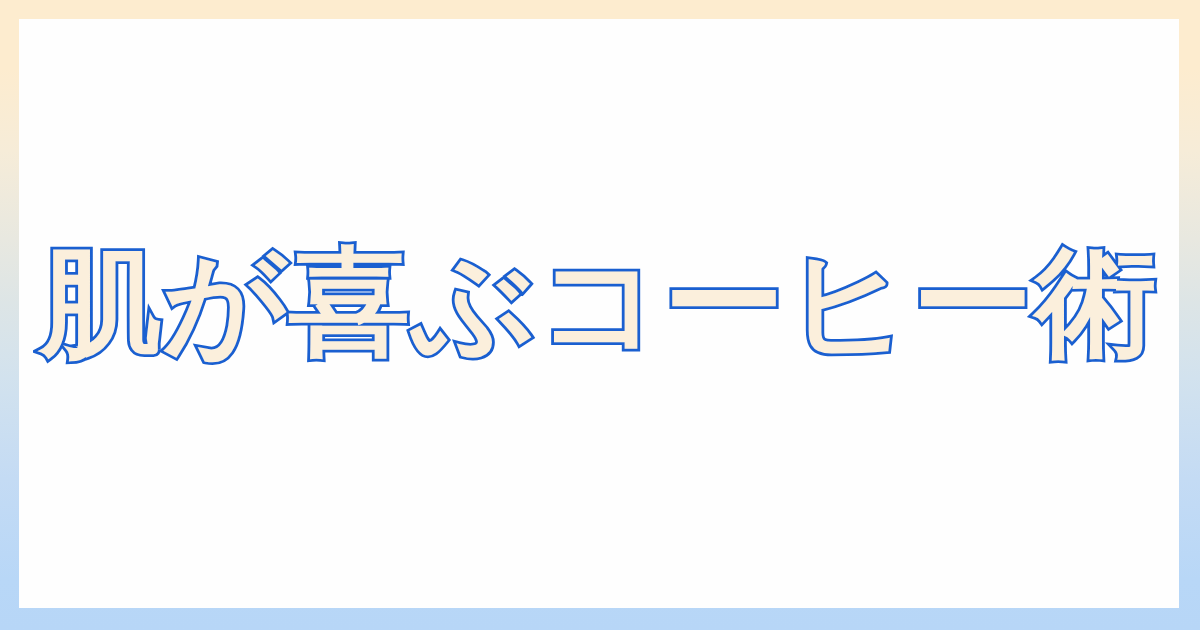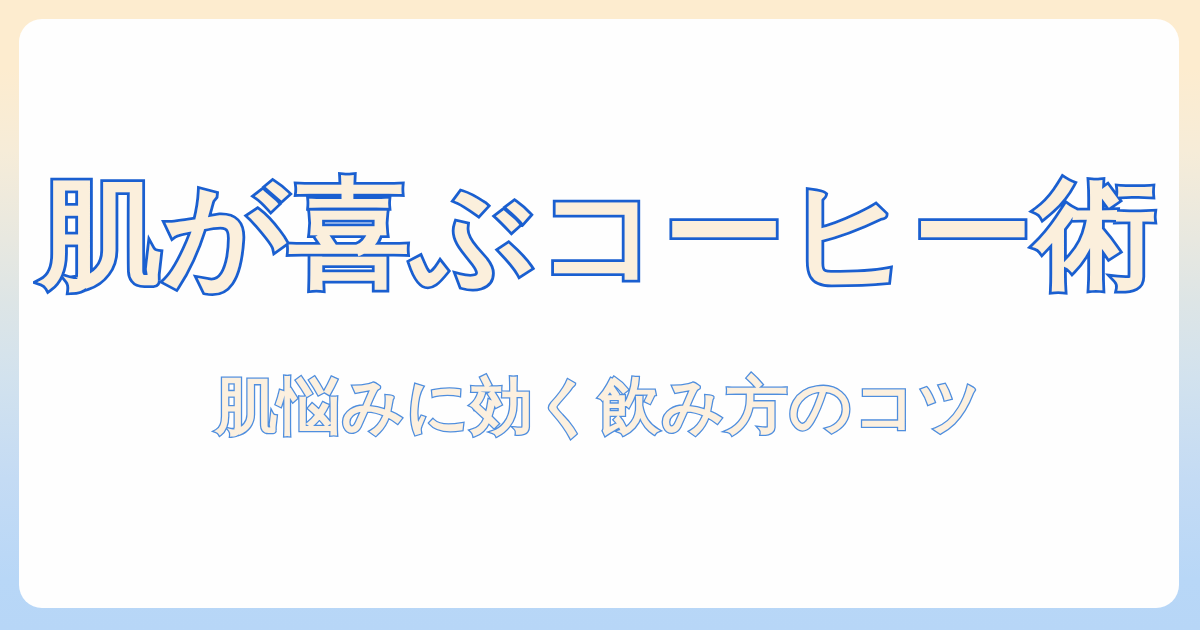--- a/index.html
+++ b/index.html
@@ -41,21 +41,20 @@
     position: absolute;
     left: 19px;
     top: 19px;
     width: 1160px;
     height: 589px;
     background: #fefefe;
     display: flex;
     flex-direction: column;
     align-items: center;
     justify-content: center;
-    border-radius: 23px;
   }
 
   .content {
     position: relative;
     width: 100%;
     text-align: center;
     margin-top: -22px;
   }
 
   
@@ -113,21 +112,18 @@
 <div class="card">
 
   <div class="panel">
 
     <div class="content">
 
       <div class="title-wrap">
         <span class="title">肌が喜ぶコーヒー術</span>
       </div>
 
-      <div class="subtitle-wrap">
-        <span class="subtitle">肌悩みに効く飲み方のコツ</span>
-      </div>
 
     </div>
 
   </div>
 
 </div>
 
 </body></html>

